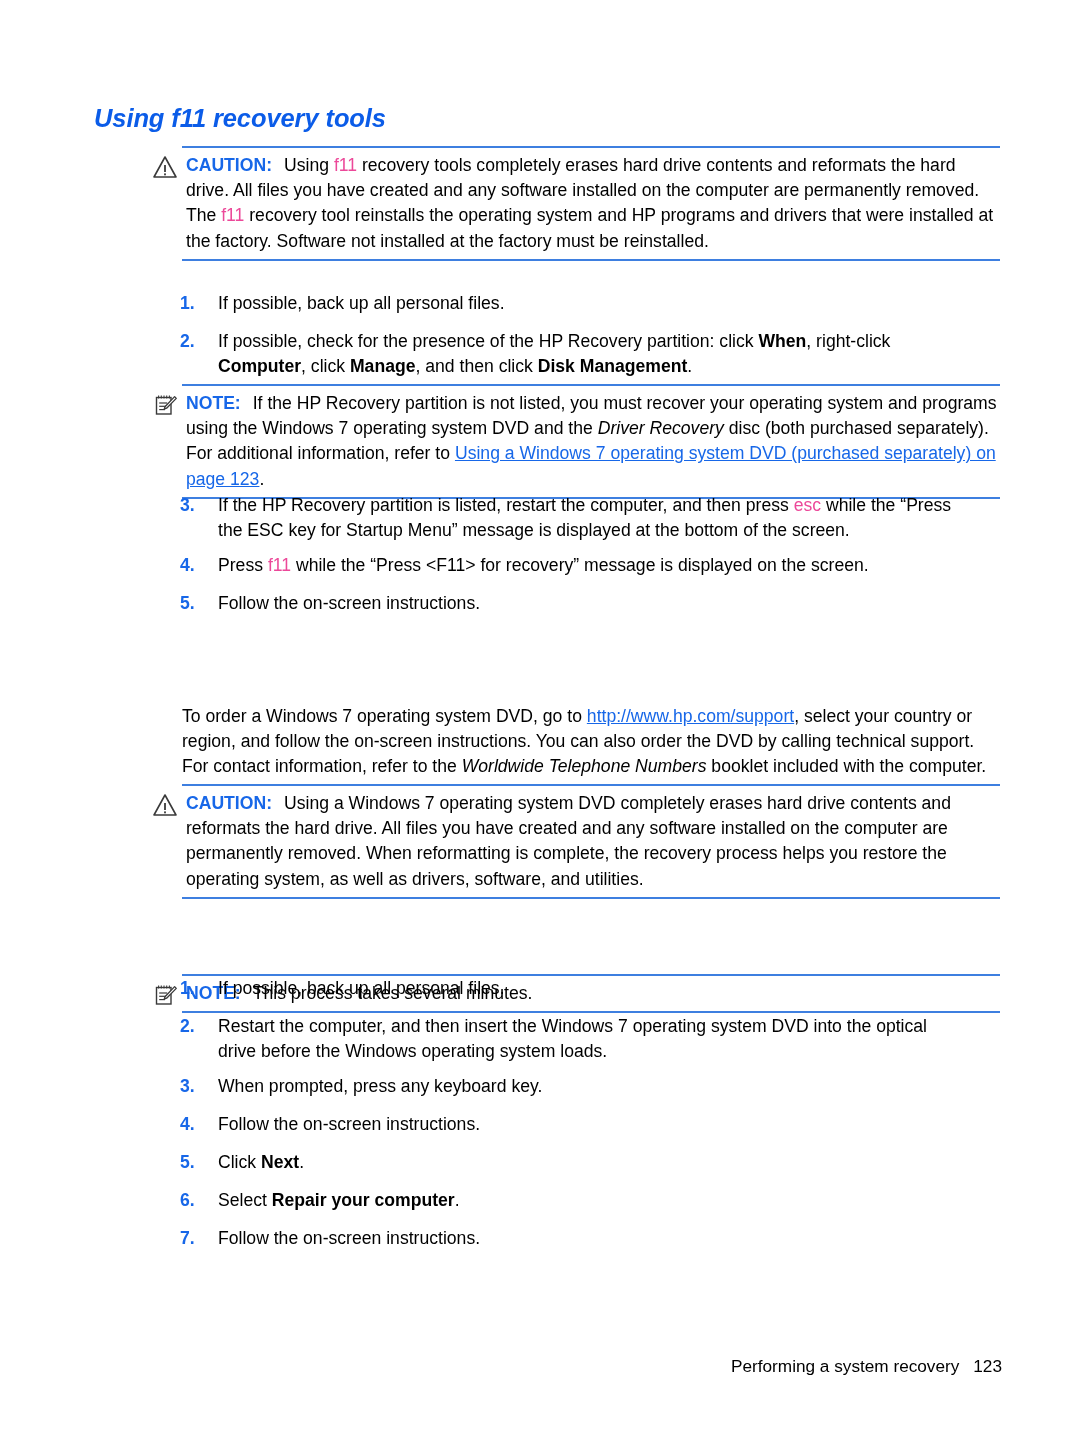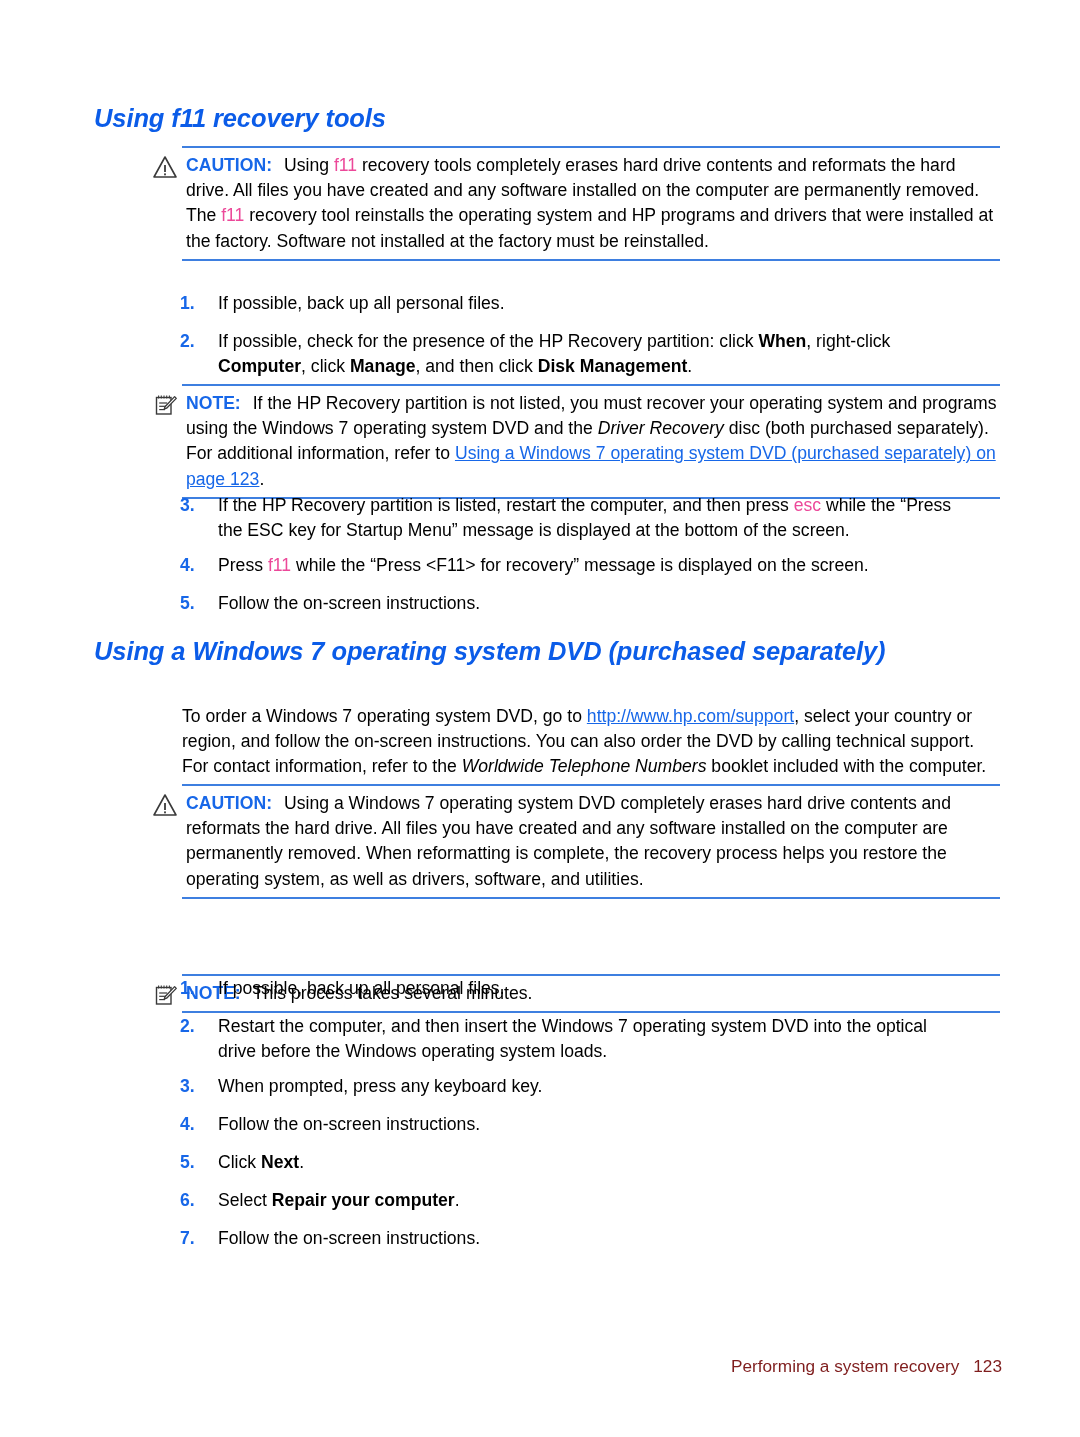--- a/index.html
+++ b/index.html
@@ -106,21 +106,21 @@
     display: block;
     margin-left: 38px;
   }
 
   
   .footer {
     position: absolute;
     right: 78px;
     bottom: 60px;
     font-size: 17.2px;
-    color: #7f1d1d;
+    color: #000000;
     white-space: nowrap;
   }
   .footer .pagenum { margin-left: 14px; }
 </style>
 </head>
 <body>
 
 <div class="page">
 
   <h1 class="section-heading" style="top:104px;">Using f11 recovery tools</h1>
@@ -179,21 +179,20 @@
   <div class="step" style="left:180px; top:553px; width:800px;">
     <span class="num">4.</span>
     <span class="txt"><span>Press </span><span class="blue">f11</span><span> while the “Press &lt;F11&gt; for recovery” message is displayed on the screen.</span></span>
   </div>
 
   <div class="step" style="left:180px; top:591px; width:700px;">
     <span class="num">5.</span>
     <span class="txt"><span>Follow the on-screen instructions.</span></span>
   </div>
 
-  <h1 class="section-heading" style="top:637px;">Using a Windows 7 operating system DVD (purchased separately)</h1>
 
   <div class="body-text" style="left:182px; top:704px; width:812px;">
     <span>To order a Windows 7 operating system DVD, go to </span><span class="doc-link">http://www.hp.com/support</span><span>, select your country or region, and follow the on-screen instructions. You can also order the DVD by calling technical support. For contact information, refer to the </span><span class="ital">Worldwide Telephone Numbers</span><span> booklet included with the computer.</span>
   </div>
 
   <div class="admon" style="top:784px;">
     <div class="rules"></div>
     <span class="admon-icon">
       <svg width="26" height="26" viewBox="0 0 26 26">
         <polygon points="13,3 24,23 2,23" fill="none" stroke="#3a3a3a" stroke-width="1.6" stroke-linejoin="round"></polygon>

